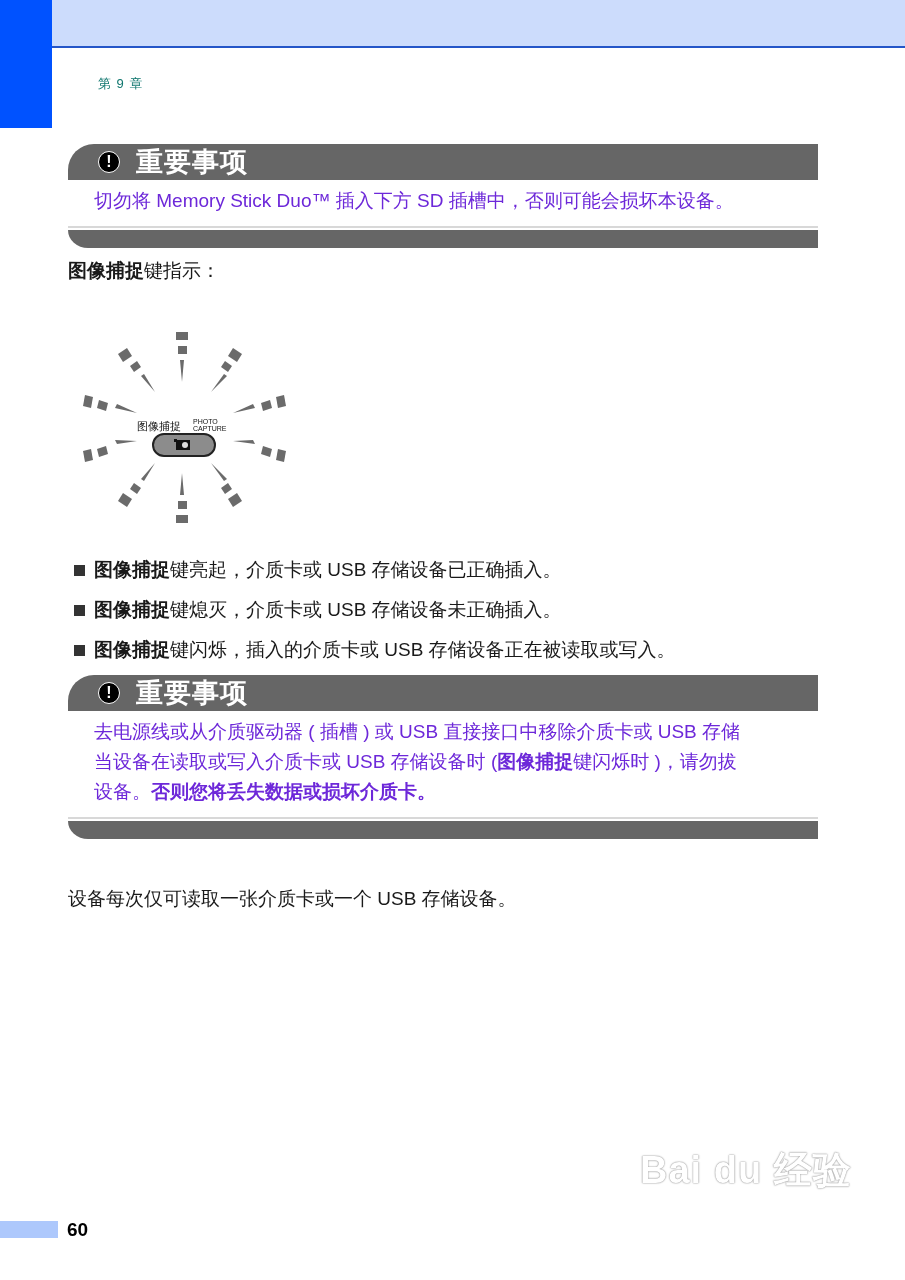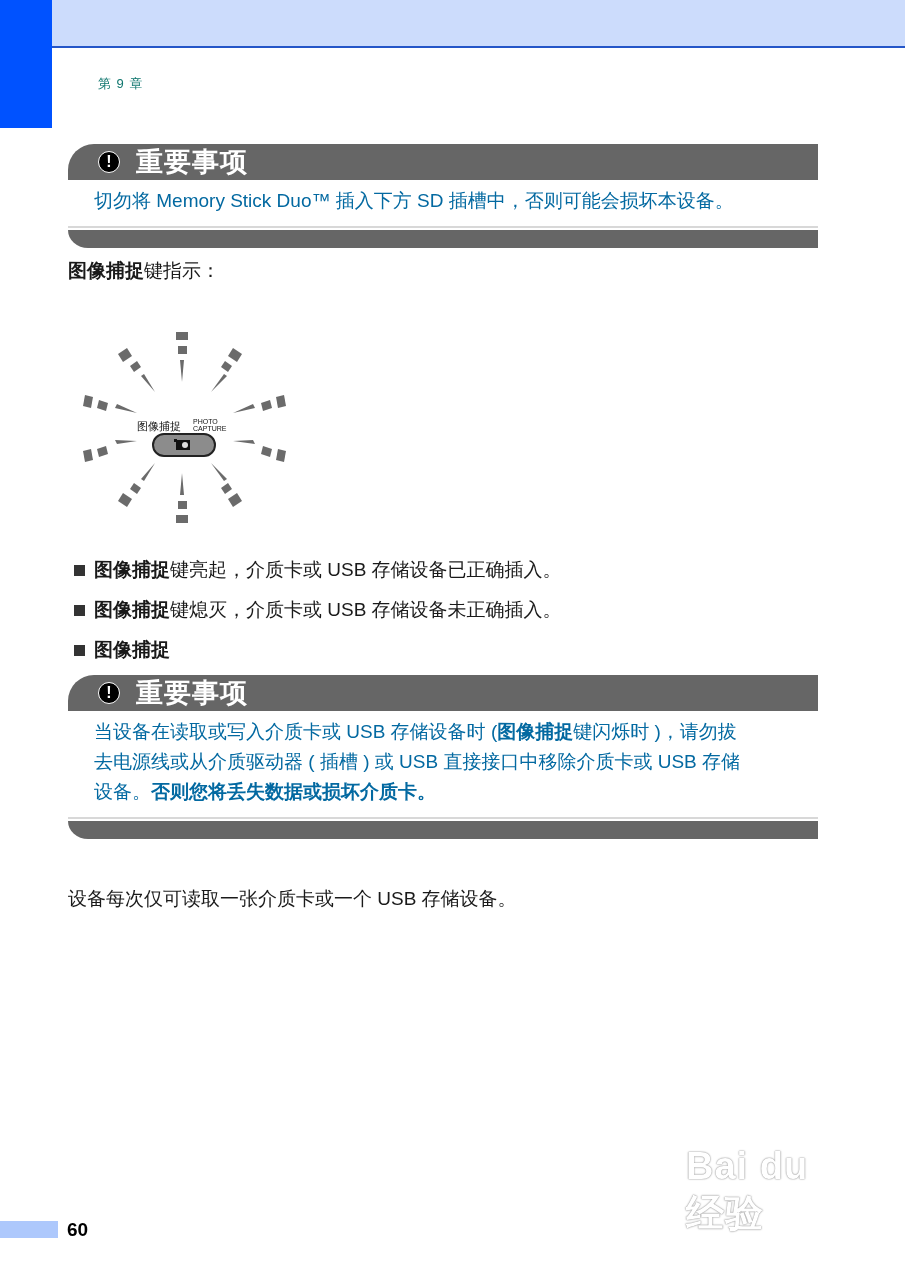--- a/index.html
+++ b/index.html
@@ -28,21 +28,21 @@
     display: flex; align-items: center; padding-left: 30px; box-sizing: border-box;
   }
   .notice-icon {
     width: 22px; height: 22px; border-radius: 50%; background: #000;
     border: 1.5px solid #fff; color: #fff; font-weight: bold; font-size: 16px;
     display: flex; align-items: center; justify-content: center; margin-right: 16px;
     box-sizing: border-box;
   }
   .notice-title { color: #fff; font-size: 27px; font-weight: bold; letter-spacing: 1px; }
   .notice-body {
-    padding: 6px 0 10px 26px; font-size: 19px; line-height: 30px; color: #0369a1;
+    padding: 6px 0 10px 26px; font-size: 19px; line-height: 30px; color: #6d28d9;
     border-bottom: 2px solid #d8d8d8;
   }
   .notice-footer {
     height: 18px; background: #666666; border-bottom-left-radius: 20px 18px;
     margin-top: 2px;
   }
   b, .bold { font-weight: bold; }
 
   .section-heading {
     position: absolute; left: 68px; top: 258px; font-size: 19px;
@@ -61,21 +61,21 @@
   .page-tab {
     position: absolute; left: 0; top: 1221px; width: 58px; height: 17px; background: #adc8fc;
   }
   .page-number {
     position: absolute; left: 67px; top: 1219px; font-size: 19px; font-weight: bold; color: #000;
   }
   .watermark {
     position: absolute; left: 640px; top: 1145px; width: 215px; height: 100px;
     color: #ffffff; text-shadow: 0 0 2px #999, 0 0 1px #888;
   }
-  .wm-line1 { font-size: 38px; font-weight: bold; letter-spacing: 1px; margin-left: 46px; }
+  .wm-line1 { font-size: 38px; font-weight: bold; letter-spacing: 1px; }
   .wm-line2 { font-size: 21px; margin-top: -4px; letter-spacing: 0.5px; }
 </style>
 </head>
 <body>
 
 <div class="top-band"></div>
 <div class="side-tab"></div>
 <div class="chapter-label">第 9 章</div>
 
 <div class="notice" style="top:144px;">
@@ -154,31 +154,32 @@
       <span>键亮起，介质卡或 USB 存储设备已正确插入。</span>
   </div>
   <div class="bullet-item">
     <span class="bullet-square"></span>
     <span class="bold">图像捕捉</span>
       <span>键熄灭，介质卡或 USB 存储设备未正确插入。</span>
   </div>
   <div class="bullet-item">
     <span class="bullet-square"></span>
     <span class="bold">图像捕捉</span>
+      <span>键闪烁，插入的介质卡或 USB 存储设备正在被读取或写入。</span>
   </div>
 </div>
 
 <div class="notice" style="top:675px;">
   <div class="notice-header">
     <span class="notice-icon">!</span>
     <span class="notice-title">重要事项</span>
   </div>
   <div class="notice-body">
+    <div>去电源线或从介质驱动器 ( 插槽 ) 或 USB 直接接口中移除介质卡或 USB 存储</div>
     <div><span>当设备在读取或写入介质卡或 USB 存储设备时 (</span><span class="bold">图像捕捉</span><span>键闪烁时 )，请勿拔</span></div>
-    <div>去电源线或从介质驱动器 ( 插槽 ) 或 USB 直接接口中移除介质卡或 USB 存储</div>
     <div><span>设备。</span><span class="bold">否则您将丢失数据或损坏介质卡。</span></div>
   </div>
   <div class="notice-footer"></div>
 </div>
 
 <div class="footnote">设备每次仅可读取一张介质卡或一个 USB 存储设备。</div>
 
 <div class="page-tab"></div>
 <div class="page-number">60</div>
 

